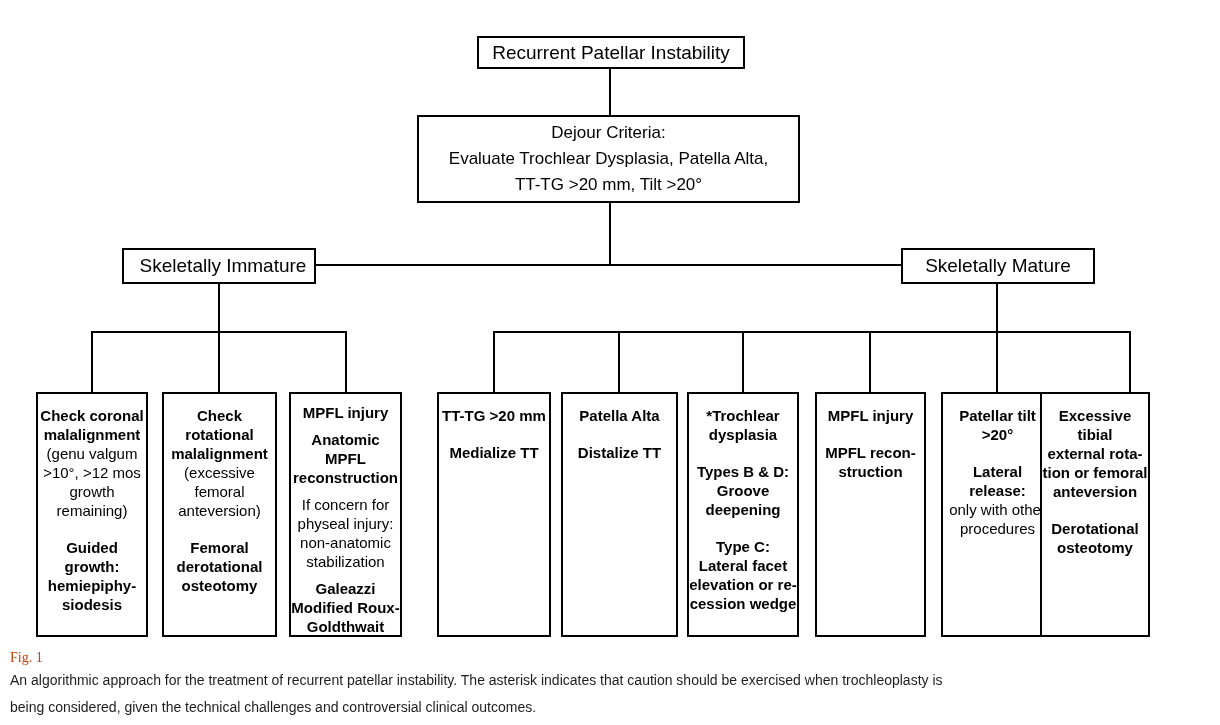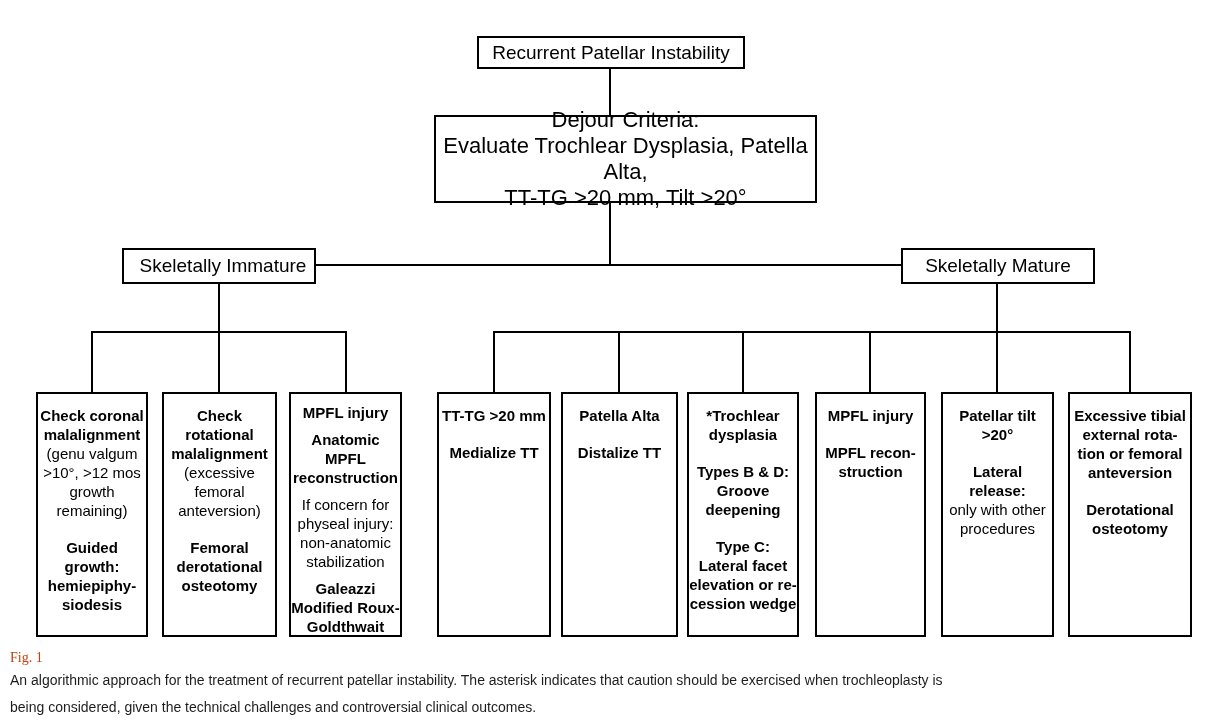--- a/index.html
+++ b/index.html
@@ -17,21 +17,21 @@
     background: #fff;
     border: 2px solid #000;
     box-sizing: border-box;
     display: flex;
     align-items: center;
     justify-content: center;
     text-align: center;
   }
   .node .txt { white-space: pre-line; }
   .lvl1 { font-size: 19px; line-height: 22px; }
-  .criteria { font-size: 22px; line-height: 26px; margin-left: 17px; }
+  .criteria { font-size: 17px; line-height: 26px; }
   .leaf {
     display: block;
     padding-top: 12px;
     font-size: 15px;
     line-height: 19px;
   }
   .seg { white-space: pre-line; text-align: center; }
   .b { font-weight: bold; }
   .gap { margin-top: 18px; }
   .gap-sm { margin-top: 8px; }
@@ -161,21 +161,21 @@
   </div>
 
   <div class="node leaf" style="left:941px; top:392px; width:113px; height:245px;">
     <div class="seg b">Patellar tilt
 &gt;20°</div>
     <div class="seg b gap">Lateral release:</div>
     <div class="seg">only with other
 procedures</div>
   </div>
 
-  <div class="node leaf" style="left:1068px; top:392px; width:124px; height:245px;">
+  <div class="node leaf" style="left:1040px; top:392px; width:110px; height:245px;">
     <div class="seg b">Excessive tibial
 external rota-
 tion or femoral
 anteversion</div>
     <div class="seg b gap">Derotational
 osteotomy</div>
   </div>
 
   <div class="caption-label">Fig. 1</div>
   <div class="caption-text">An algorithmic approach for the treatment of recurrent patellar instability. The asterisk indicates that caution should be exercised when trochleoplasty is

